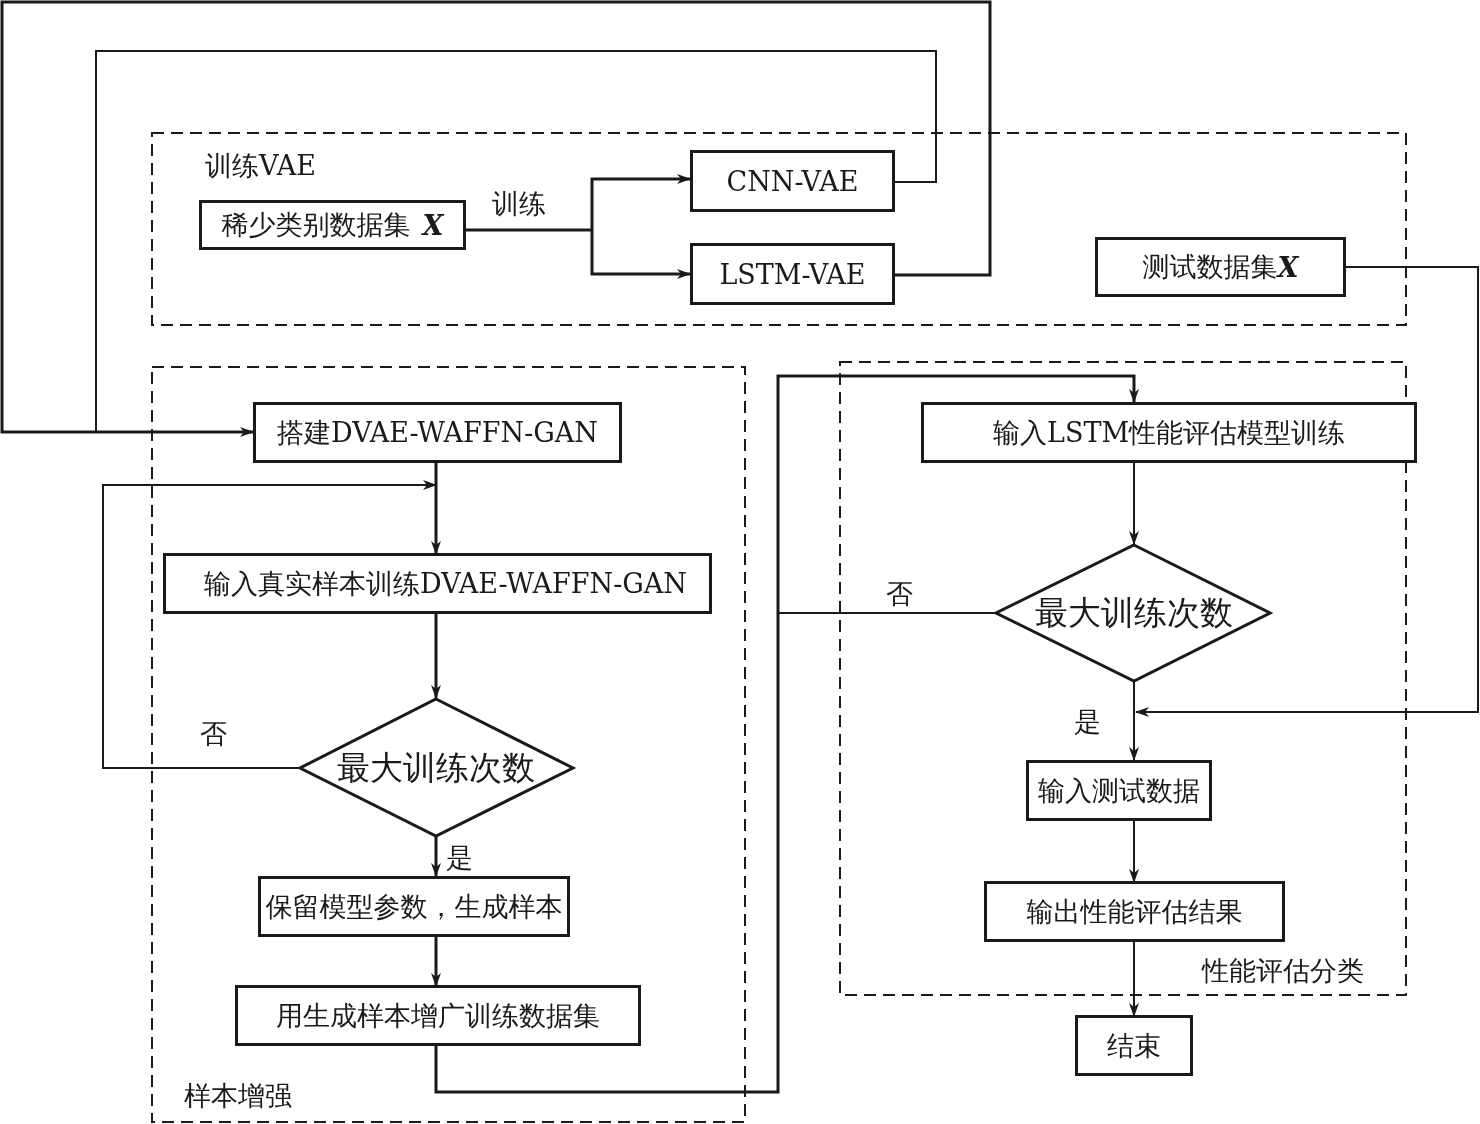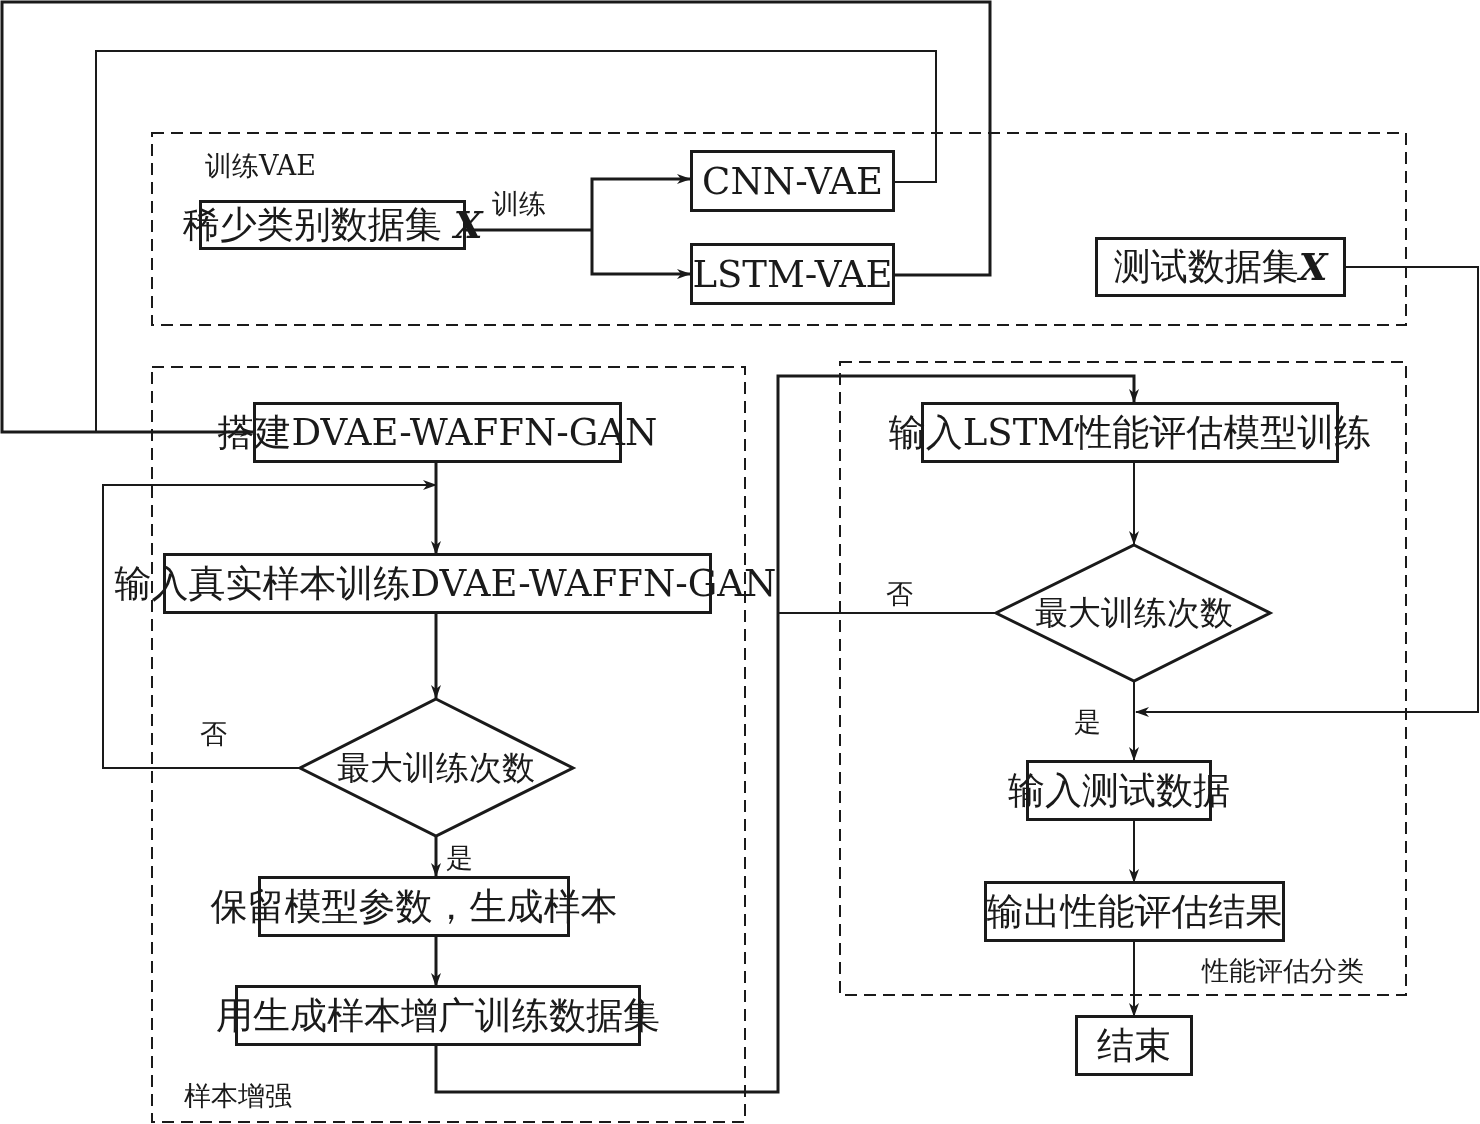--- a/index.html
+++ b/index.html
@@ -1,21 +1,21 @@
 <!DOCTYPE html>
 <html><head>
 <meta charset="utf-8">
 <style>
   html, body { margin: 0; padding: 0; background: #ffffff; }
   body { width: 1480px; height: 1124px; position: relative; overflow: hidden;
          font-family: "DejaVu Serif", "Liberation Serif", serif; color: #1a1a1a; }
   svg { position: absolute; left: 0; top: 0; }
   .box { position: absolute; border: 3px solid #1a1a1a; background: #fff;
          display: flex; align-items: center; justify-content: center;
-         font-size: 37px; white-space: nowrap; box-sizing: border-box; }
+         font-size: 27px; white-space: nowrap; box-sizing: border-box; }
   .label { position: absolute; font-size: 27px; white-space: nowrap; }
   .diamond-text { position: absolute; font-size: 33px; white-space: nowrap;
          transform: translate(-50%, -50%); }
   i.x { font-style: italic; font-weight: bold; }
 </style>
 </head>
 <body>
 
 <svg width="1480" height="1124" viewBox="0 0 1480 1124">
   <defs>
@@ -97,21 +97,21 @@
   <span>输入真实样本训练DVAE-WAFFN-GAN</span>
 </div>
 <div class="diamond-text" style="left:436px;top:768px;">最大训练次数</div>
 <div class="box" style="left:258px;top:876px;width:312px;height:61px;">
   <span>保留模型参数，生成样本</span>
 </div>
 <div class="box" style="left:235px;top:985px;width:406px;height:61px;">
   <span>用生成样本增广训练数据集</span>
 </div>
 
-<div class="box" style="left:921px;top:402px;width:418px;height:61px;">
+<div class="box" style="left:921px;top:402px;width:496px;height:61px;">
   <span>输入LSTM性能评估模型训练</span>
 </div>
 <div class="diamond-text" style="left:1134px;top:613px;">最大训练次数</div>
 <div class="box" style="left:1026px;top:760px;width:186px;height:61px;">
   <span>输入测试数据</span>
 </div>
 <div class="box" style="left:984px;top:881px;width:301px;height:61px;">
   <span>输出性能评估结果</span>
 </div>
 <div class="box" style="left:1075px;top:1015px;width:118px;height:61px;">

